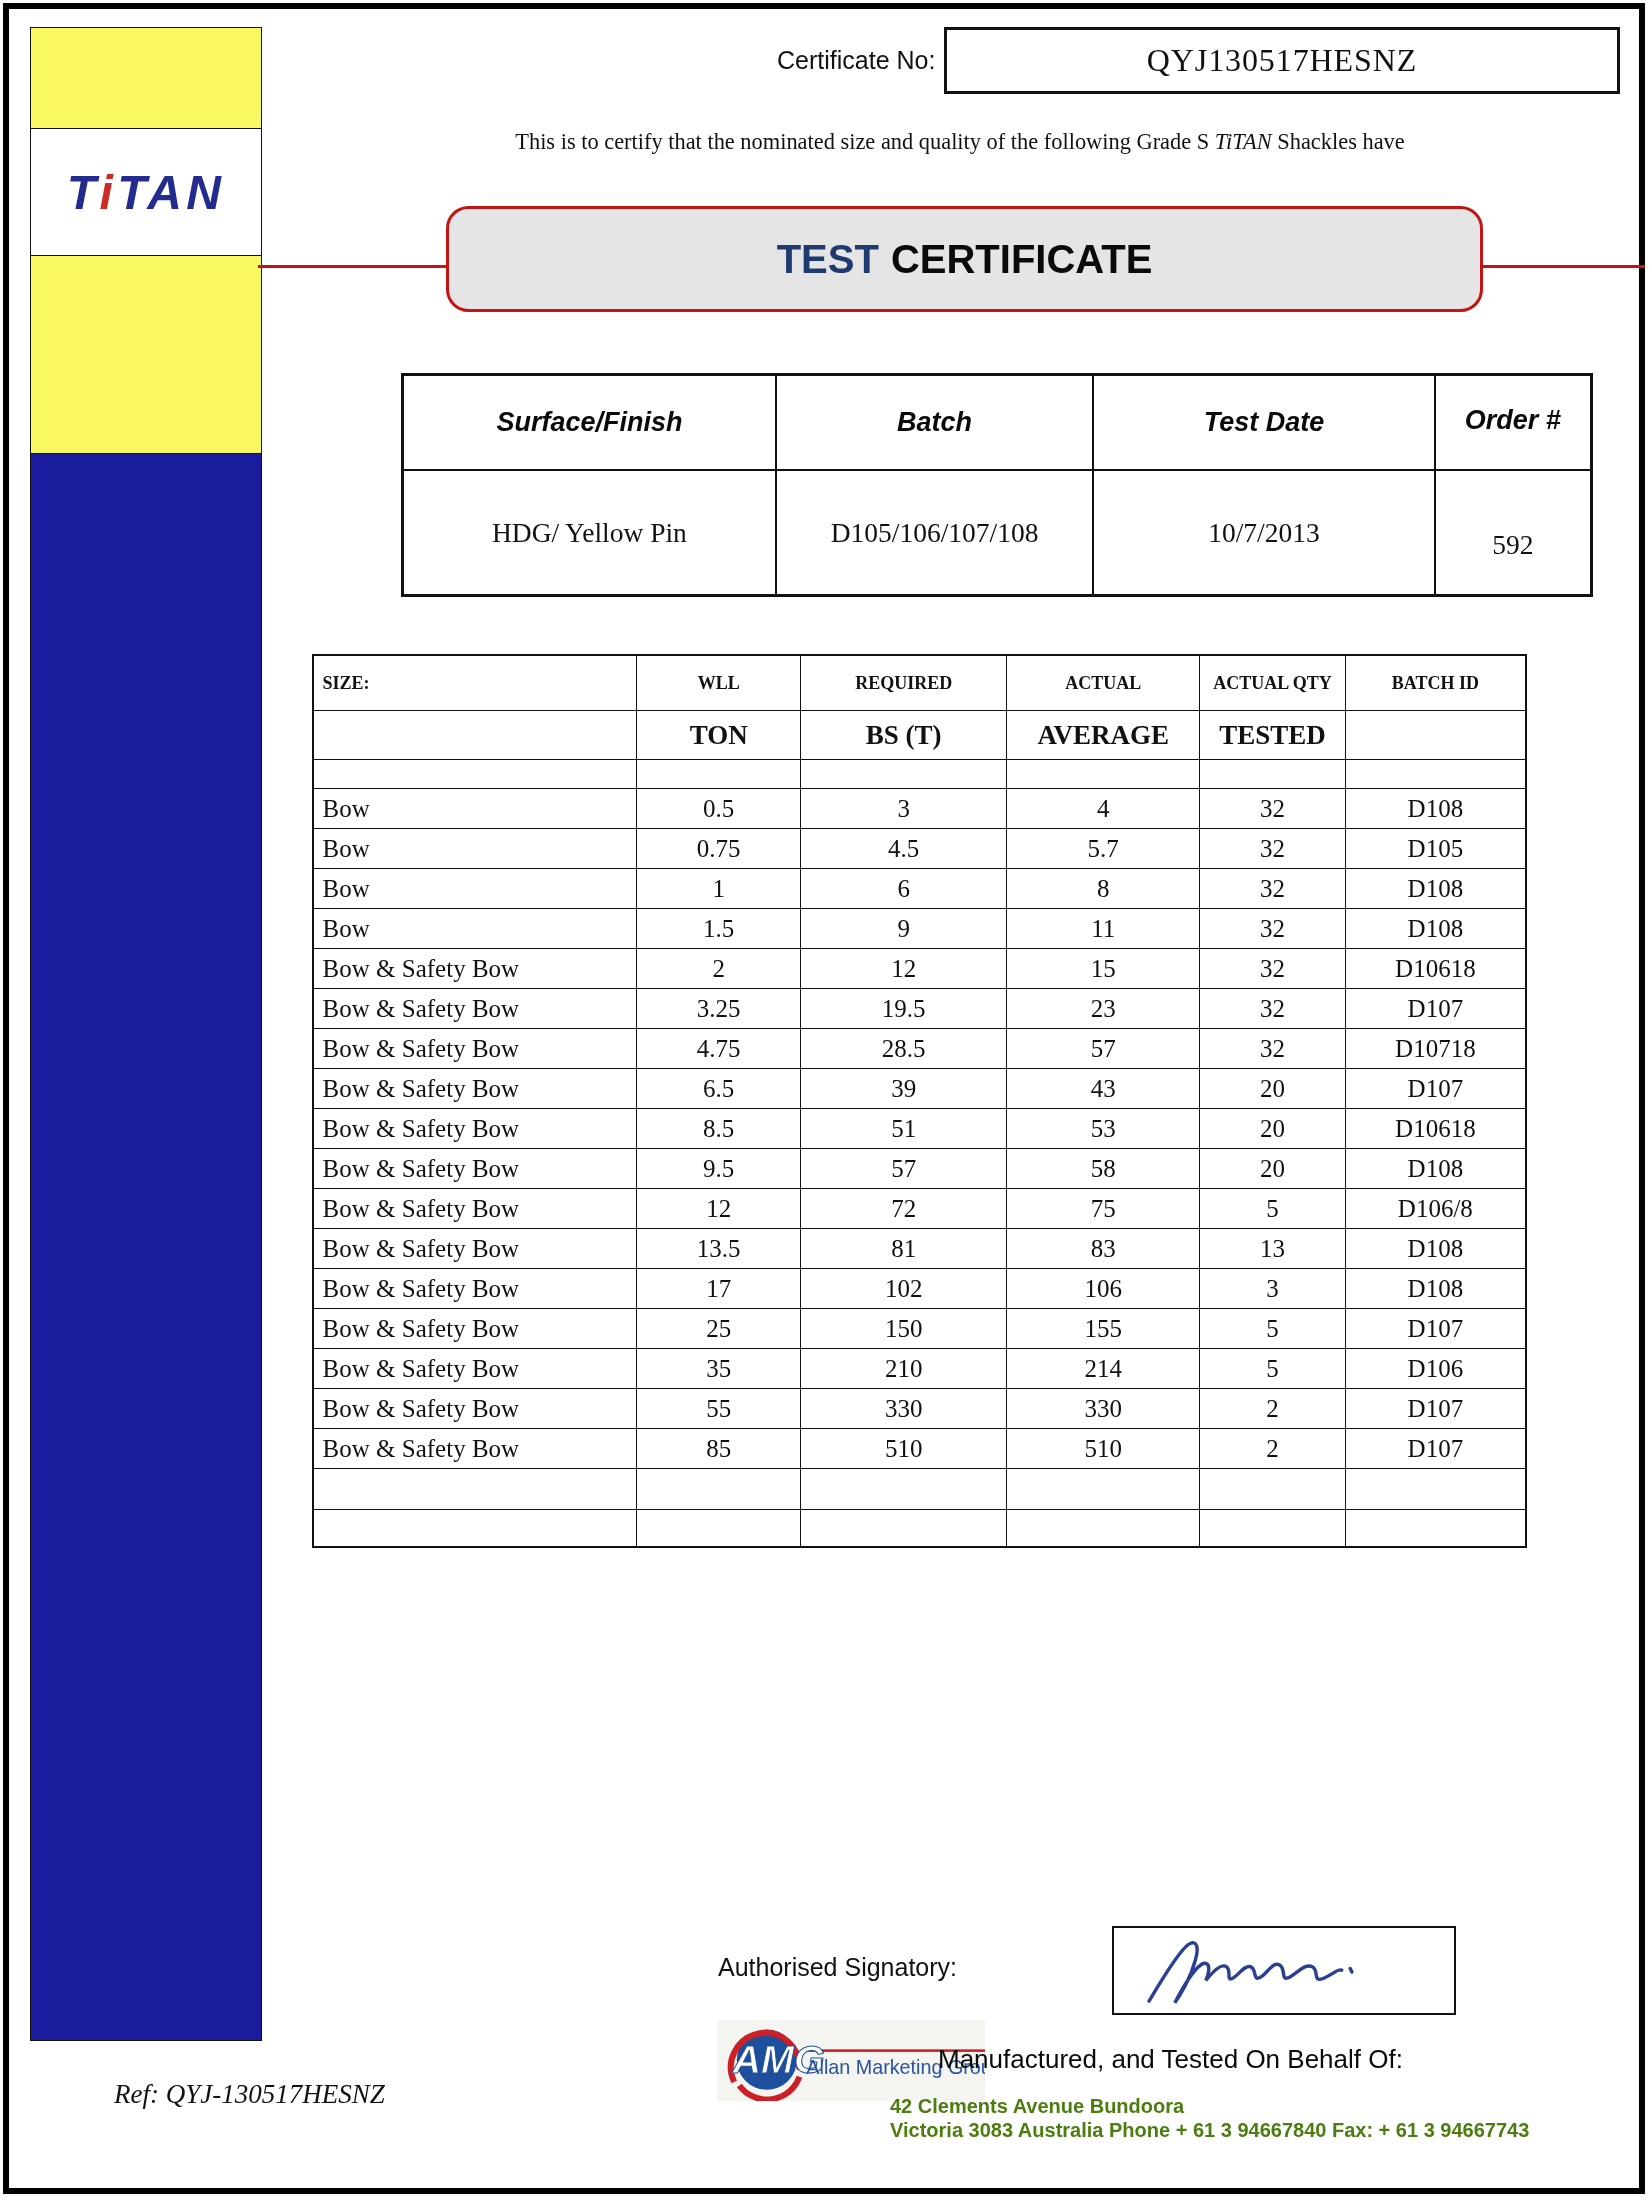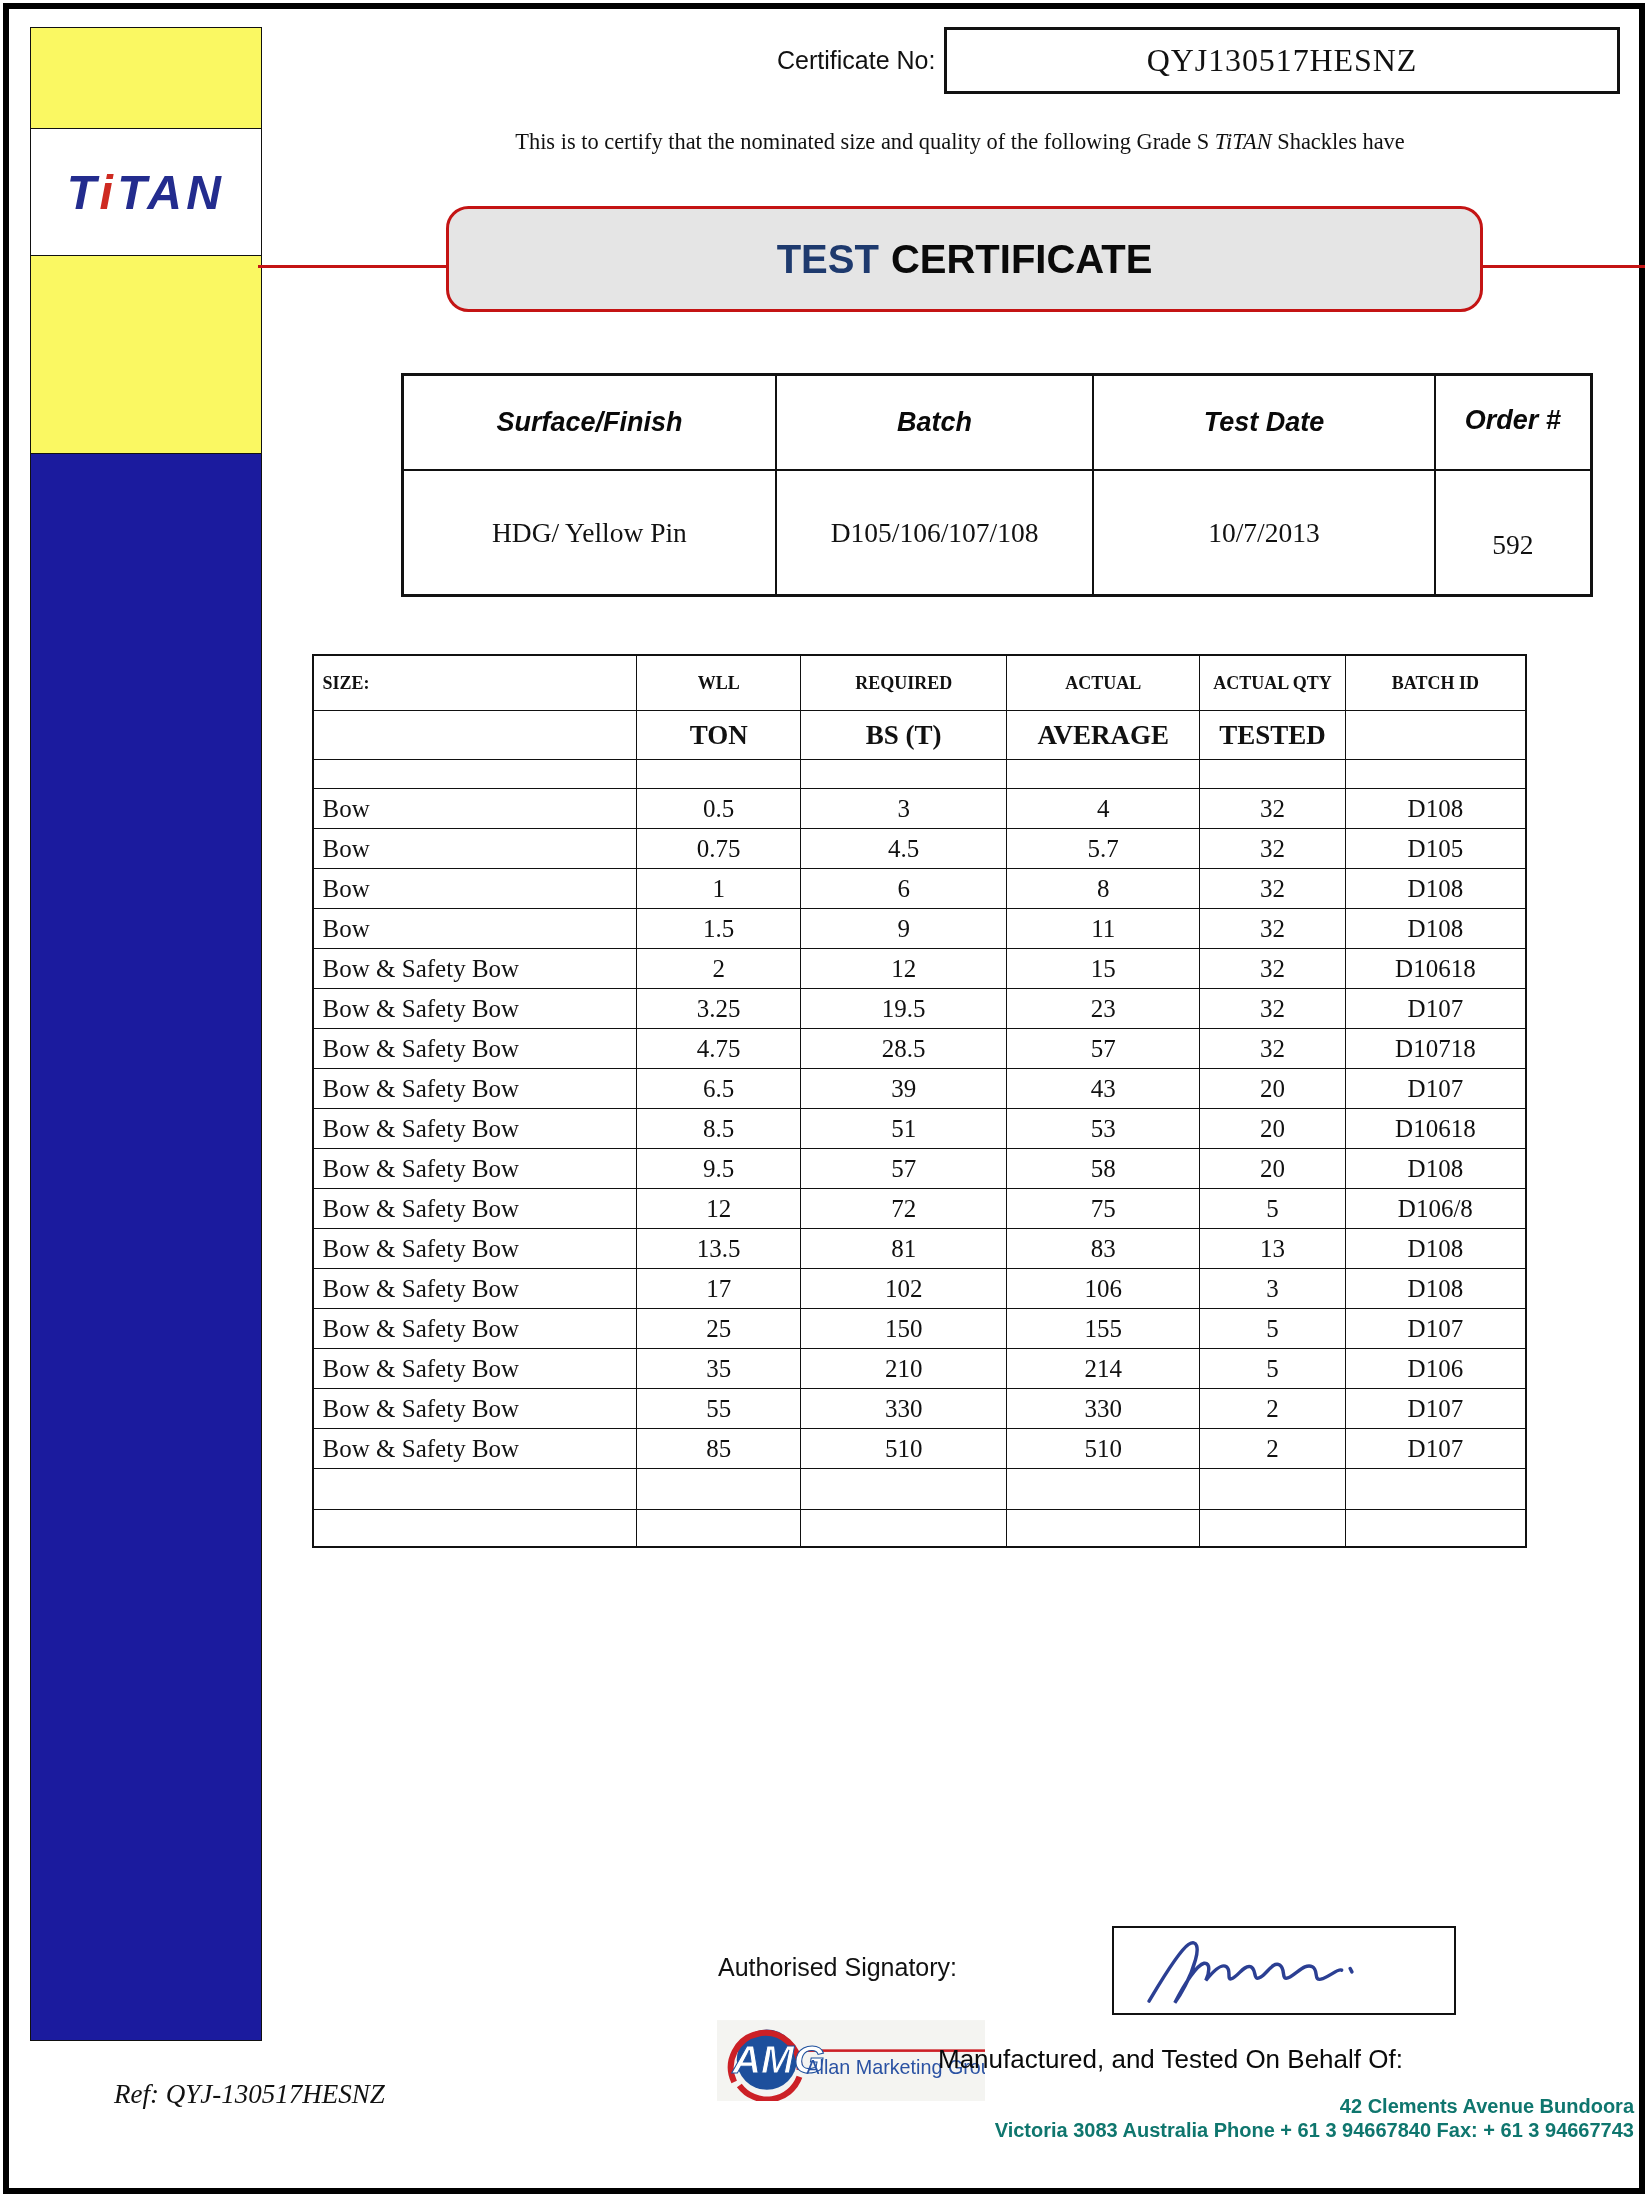--- a/index.html
+++ b/index.html
@@ -56,22 +56,22 @@
   .maintable .e1 td{height:38px;}
   .maintable .e2 td{height:34px;}
   
   .authsig{position:absolute;left:718px;top:1953px;font-family:"Liberation Sans",sans-serif;
     font-size:25px;color:#111;}
   .sigbox{position:absolute;left:1112px;top:1926px;width:344px;height:89px;
     border:2.6px solid #111;box-sizing:border-box;display:flex;align-items:center;justify-content:center;}
   .amg{position:absolute;left:717px;top:2020px;width:268px;height:81px;}
   .manu{position:absolute;left:938px;top:2044px;width:611px;text-align:left;
     font-family:"Liberation Sans",sans-serif;font-weight:normal;font-size:26px;color:#0a0a0a;}
-  .addr{position:absolute;left:937px;top:2094px;width:697px;text-align:right;
-    font-family:"Liberation Sans",sans-serif;font-weight:bold;font-size:20px;color:#0f766e;line-height:24px;}
+  .addr{position:absolute;left:890px;top:2094px;width:697px;text-align:left;
+    font-family:"Liberation Sans",sans-serif;font-weight:bold;font-size:20px;color:#4d7c0f;line-height:24px;}
   .ref{position:absolute;left:114px;top:2079px;font-style:italic;font-size:27px;color:#111;}
 </style>
 </head>
 <body>
 
 <div class="page">
   <div class="frame"></div>
 
   <div class="blk blk-yellow-top"></div>
   <div class="blk blk-logo">

